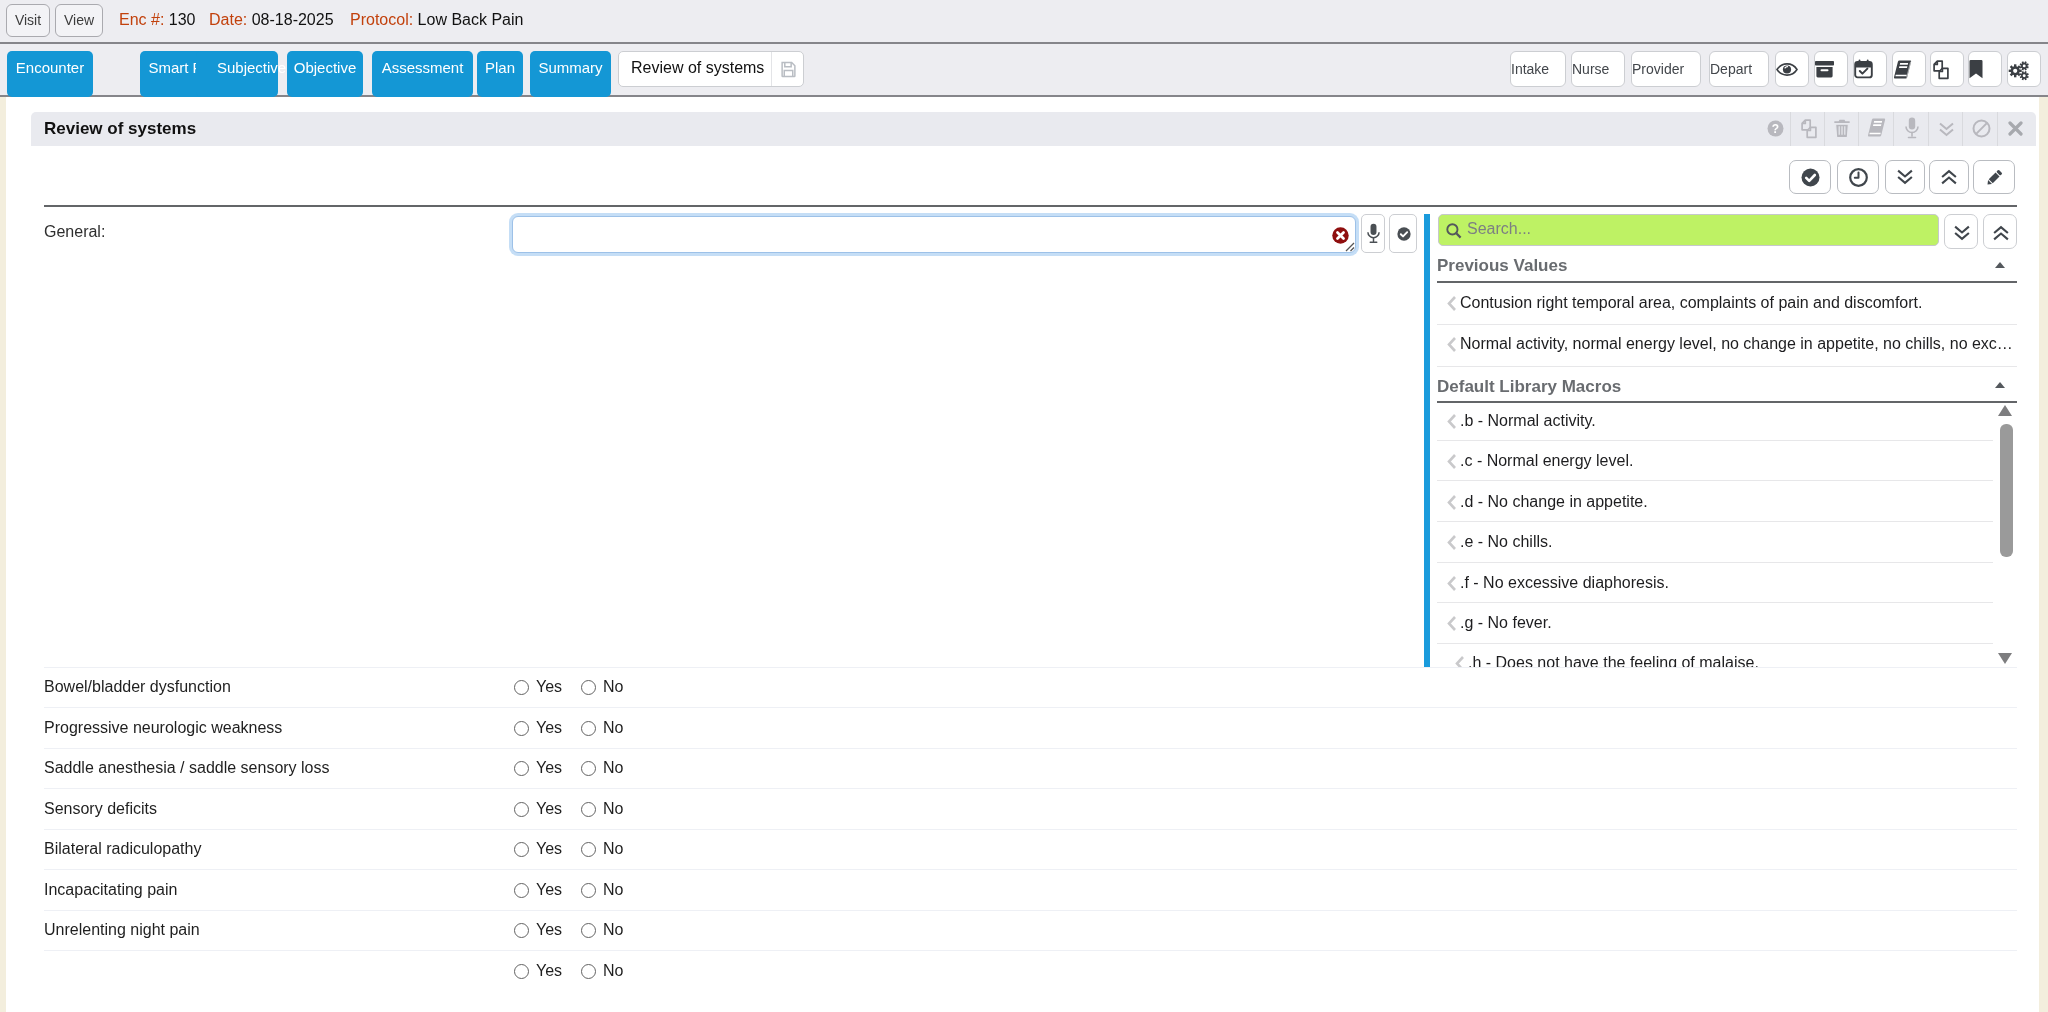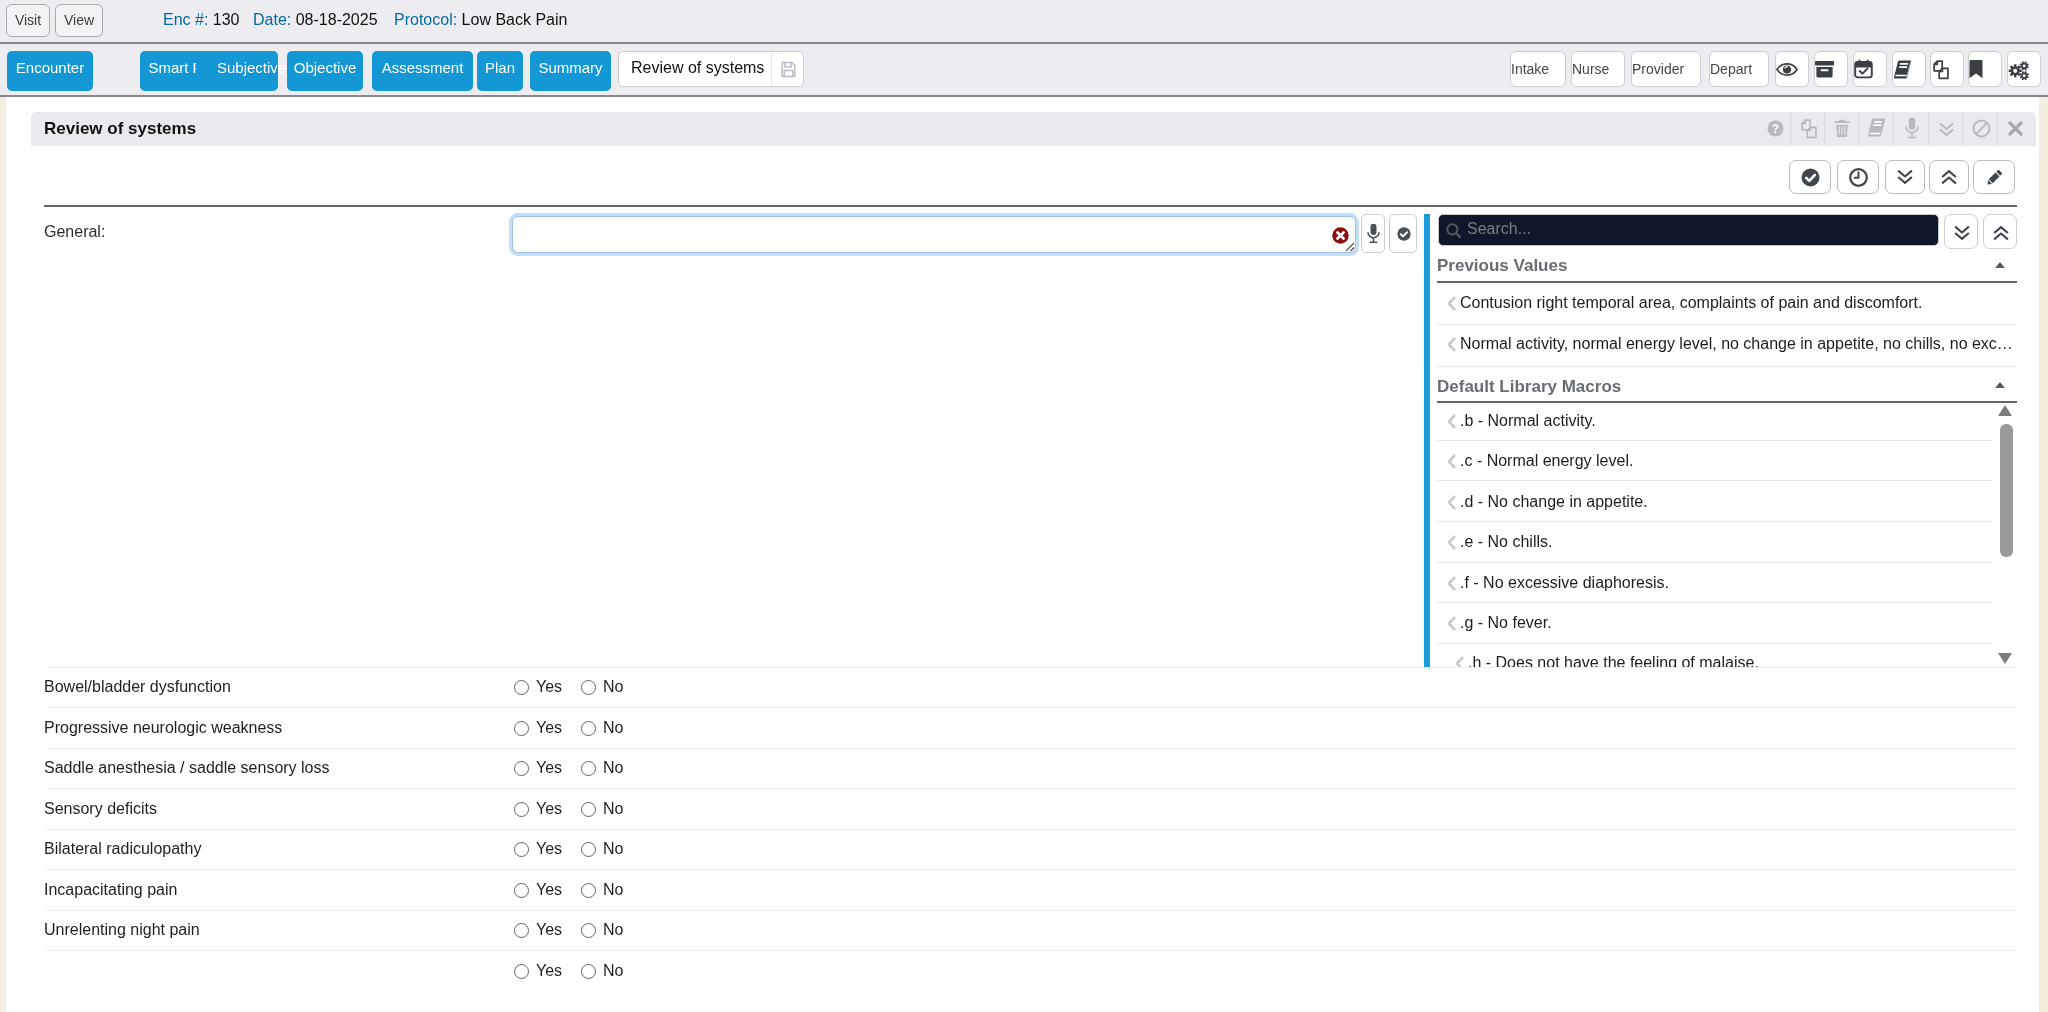--- a/index.html
+++ b/index.html
@@ -6,22 +6,22 @@
 html,body { width:2048px; height:1012px; overflow:hidden; background:#fff;
   font-family:"Liberation Sans", sans-serif; font-size:16px; color:#222; }
 #page { position:relative; width:2048px; height:1012px; }
 .abs { position:absolute; }
 
 
 #bar1 { left:0; top:0; width:2048px; height:44px; background:#ededf1; border-bottom:2px solid #85858a; }
 #bar2 { left:0; top:44px; width:2048px; height:53px; background:#ededf1; border-bottom:2px solid #85858a; }
 .vbtn { position:absolute; top:4px; height:33px; border:1px solid #aaaaaf; border-radius:6px;
   background:#f3f3f6; color:#3c3c3c; font-size:14px; text-align:center; line-height:31px; }
-.lbl { color:#0369a1;margin-left:44px; } .val { color:#111; }
-.bluebtn { position:absolute; top:7px; height:40px; background:#1497d5; border-radius:5px;
+.lbl { color:#c2410c; } .val { color:#111; }
+.bluebtn { position:absolute; top:7px; height:46px; background:#1497d5; border-radius:5px;
   color:#fff; font-size:15px; text-align:center; line-height:34px; }
 .wtab { position:absolute; top:7px; height:36px; background:#fff; border:1px solid #ccced2; border-radius:5px; }
 .wbtn { position:absolute; top:7px; height:36px; background:#fff; border:1px solid #ccced2; border-radius:6px;
   color:#42464b; font-size:14px; text-align:left; line-height:34px; }
 
 
 #edgeL { left:0; top:97px; width:6px; height:916px; background:#f3eedd; }
 #edgeR { left:2039px; top:97px; width:9px; height:916px; background:#f3eedd; }
 
 
@@ -33,21 +33,21 @@
   border:1px solid #b9bcc1; border-radius:7px; text-align:center; }
 
 
 #gen-label { left:44px; top:223px; font-size:16px; color:#2e2e2e; }
 #gta { left:512px; top:216px; width:844px; height:37px; background:#fff; border:1px solid #9dc1e8;
   border-radius:6px; box-shadow:0 0 0 3px rgba(90,160,230,.35); }
 .sqbtn { position:absolute; background:#fff; border:1px solid #ccced2; border-radius:5px; }
 
 
 #bluebar { left:1424px; top:214px; width:6px; height:453px; background:#1a9bdc; }
-#search { left:1438px; top:214px; width:501px; height:32px; border:1px solid #c6c8cc; border-radius:5px; background:#0f172a; }
+#search { left:1438px; top:214px; width:501px; height:32px; border:1px solid #c6c8cc; border-radius:5px; background:#bef264; }
 #search .ph { position:absolute; left:28px; top:5px; color:#7c7f83; font-size:16px; }
 .shead { position:absolute; left:1437px; font-weight:bold; font-size:17px; color:#696c70; }
 .caret-up { position:absolute; width:0; height:0; border-left:5.5px solid transparent;
   border-right:5.5px solid transparent; border-bottom:6.5px solid #54585d; }
 .rowline { position:absolute; left:1437px; width:580px; height:1px; background:#e7e7e9; }
 .chev { position:absolute; color:#c6c6c8; }
 .rtext { position:absolute; font-size:16px; color:#1d1d1f; white-space:nowrap; }
 
 
 #sthumb { left:2000px; top:424px; width:12.5px; height:133px; background:#9a9a9a; border-radius:6px; }

